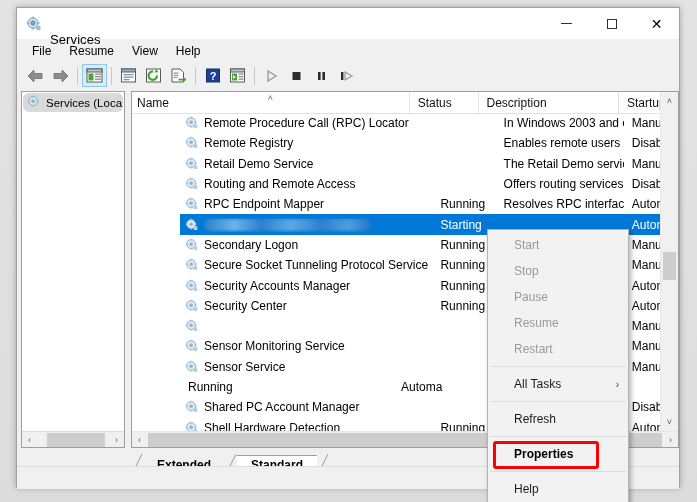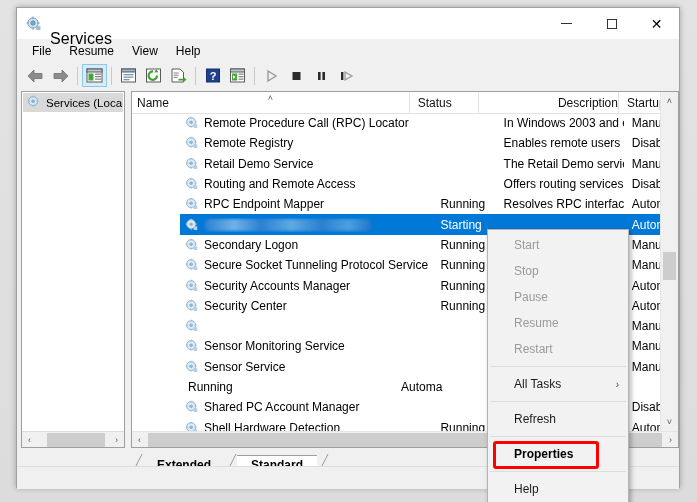--- a/index.html
+++ b/index.html
@@ -29,21 +29,21 @@
     position: relative;
     height: 31px;
     background: #ffffff;
     display: flex; align-items: center;
   }
   .title-icon {
     margin-left: 9px; margin-right: 8px;
     width: 16px; height: 16px; position: relative;
   }
   .title-text {
-    font-size: 16px; color: #000;
+    font-size: 13px; color: #000;
     letter-spacing: .1px;
     margin-top: 31px;
   }
   .winbtns { margin-left: auto; display: flex; height: 31px; }
   .winbtn {
     width: 45px; height: 31px;
     display: flex; align-items: center; justify-content: center;
     font-size: 11px; color: #000;
   }
   .glyph-min { display:block; width:11px; height:1px; background:#333; }
@@ -82,21 +82,21 @@
     background: #fff;
     border: 1px solid #9e9e9e;
     box-sizing: border-box;
     position: relative;
   }
   .tree-item {
     display:flex; align-items:center; gap:5px;
     height: 19px; margin: 1px 1px 0 1px;
     padding-left: 4px;
     background: #d9d9d9;
-    font-size: 11.5px; white-space: nowrap; overflow:hidden;
+    font-size: 11.5px; white-space: nowrap; overflow:hidden;border-radius:6px;
   }
   .hsb {
     position:absolute; left:0; bottom:0; width:100%; height:16px;
     background:#f0f0f0; border-top:1px solid #dcdcdc;
     display:flex; align-items:center; box-sizing:border-box;
   }
   .hsb-arrow { width:15px; height:15px; display:flex;align-items:center;justify-content:center;
     font-size:9px; color:#555;}
   .hsb-thumb { height:14px; background:#cdcdcd; }
   
@@ -128,21 +128,21 @@
     font-size:9px; color:#6a6a6a; transform: translateX(-50%);
   }
   .rows { position:absolute; top:21px; left:0; right:0; bottom:0;padding-left:48px; }
   .row {
     display:flex; height: 20.3px; align-items:center;
     font-size: 12px; color:#000; white-space:nowrap;
   }
   .row.sel { background:#0078d7; color:#fff; }
   .c-name { width: 283px; display:flex; align-items:center; padding-left:5px; box-sizing:border-box; overflow:hidden;}
   .c-status { width: 70px; padding-left: 8px; box-sizing:border-box; }
-  .c-desc { width: 143px; padding-left: 8px; box-sizing:border-box; overflow:hidden;justify-content:flex-end; }
+  .c-desc { width: 143px; padding-left: 8px; box-sizing:border-box; overflow:hidden; }
   .c-start { width: 60px; padding-left: 8px; box-sizing:border-box; overflow:hidden; }
   .svc-ico { margin-right: 5px; display:flex; }
   .blur-bar {
     height: 12px; border-radius: 6px;
     background: linear-gradient(90deg,#2c7fd0 0%,#6fb2e8 18%,#2d80d1 34%,#5fa9e4 52%,#2b7fd0 70%,#4e9fe0 86%,#1f74c8 100%);
     filter: blur(1.6px);
     flex: 1; margin-right: 60px;
   }
   
   .vsb {

